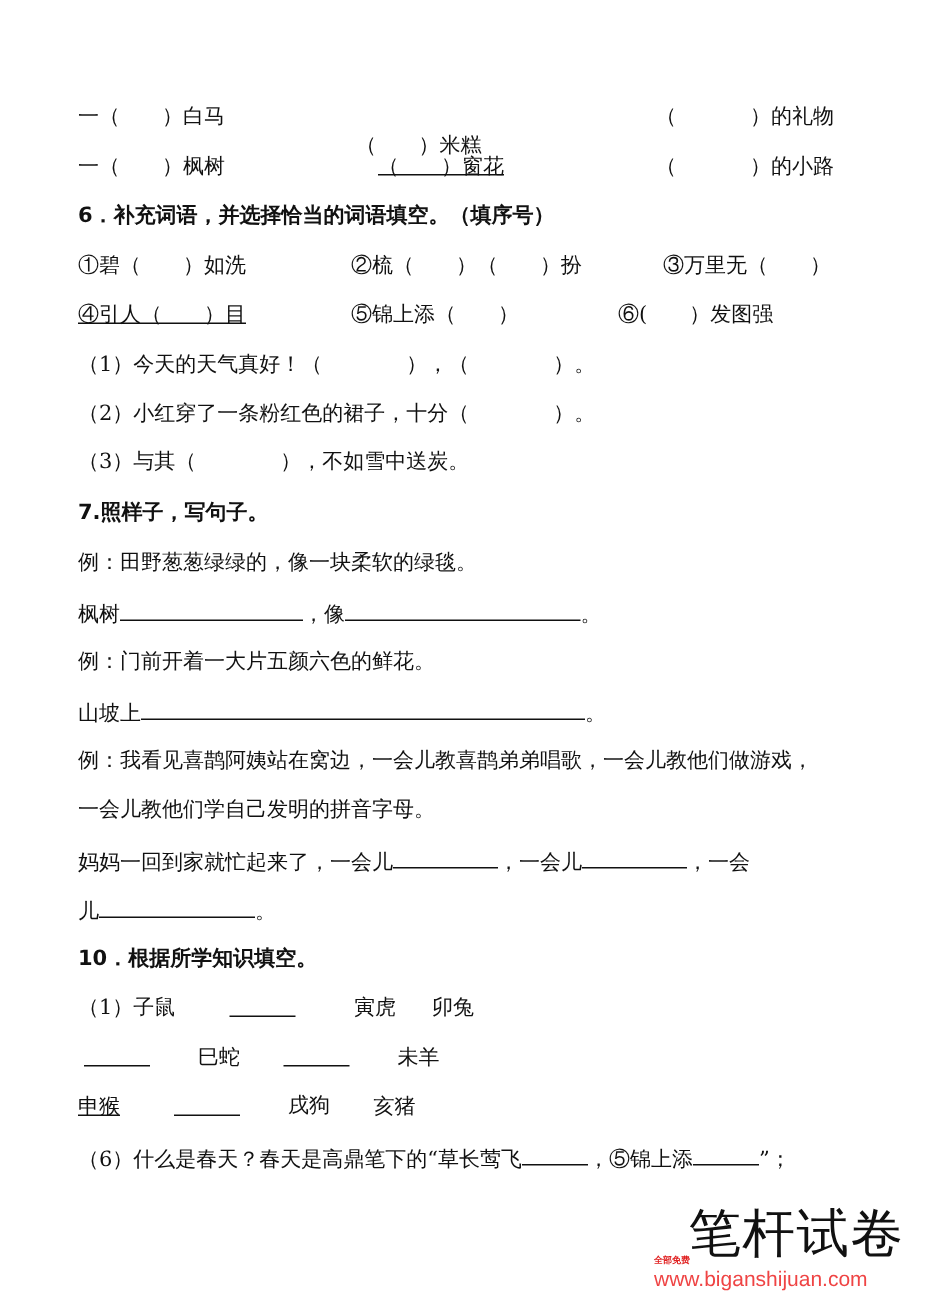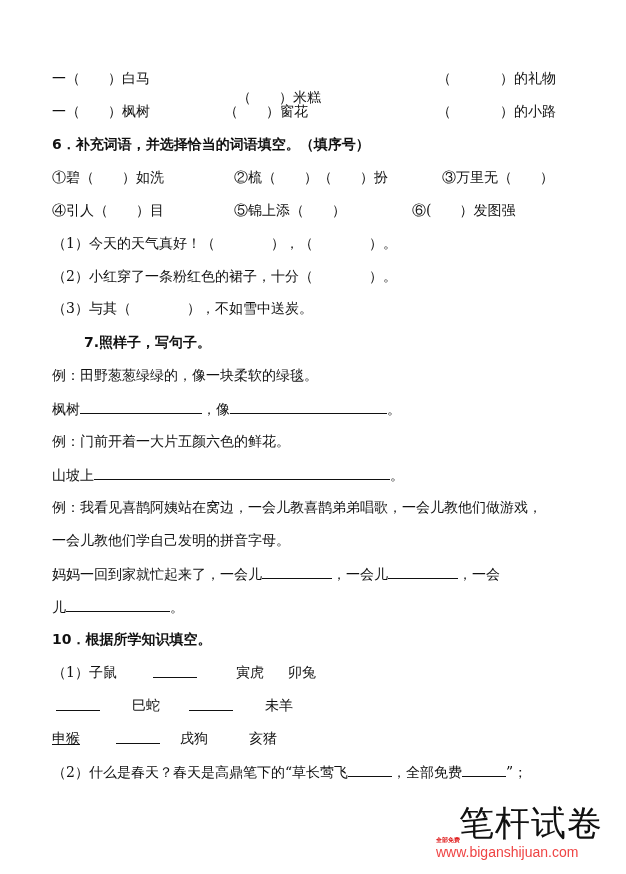--- a/index.html
+++ b/index.html
@@ -16,36 +16,36 @@
   </style>
 </head>
 <body>
 
 <div class="abs" style="left:52px; top:69px;">一（　　）白马</div>
 <div class="abs" style="left:237px; top:69px;margin-top:19px;">（　　）米糕</div>
 <div class="abs" style="left:437px; top:69px;">（</div>
 <div class="abs" style="left:500px; top:69px;">）的礼物</div>
 
 <div class="abs" style="left:52px; top:102px;">一（　　）枫树</div>
-<div class="abs" style="left:224px; top:102px;">（　　）窗花</div>
+<div class="abs" style="left:252px; top:102px;text-decoration:underline;">（　　）窗花</div>
 <div class="abs" style="left:437px; top:102px;">（</div>
 <div class="abs" style="left:500px; top:102px;">）的小路</div>
 
 <div class="abs bold" style="left:52px; top:135px;">6．补充词语，并选择恰当的词语填空。（填序号）</div>
 <div class="abs" style="left:52px; top:168px;">①碧（　　）如洗</div>
 <div class="abs" style="left:234px; top:168px;">②梳（　　）（　　）扮</div>
 <div class="abs" style="left:442px; top:168px;">③万里无（　　）</div>
-<div class="abs" style="left:52px; top:201px;">④引人（　　）目</div>
+<div class="abs" style="left:52px; top:201px;text-decoration:underline;">④引人（　　）目</div>
 <div class="abs" style="left:234px; top:201px;">⑤锦上添（　　）</div>
 <div class="abs" style="left:412px; top:201px;">⑥(　　）发图强</div>
 <div class="abs" style="left:52px; top:234px;">（1）今天的天气真好！（　　　　），（　　　　）。</div>
 <div class="abs" style="left:52px; top:267px;">（2）小红穿了一条粉红色的裙子，十分（　　　　）。</div>
 <div class="abs" style="left:52px; top:299px;">（3）与其（　　　　），不如雪中送炭。</div>
 
-<div class="abs bold" style="left:52px; top:333px;margin-left:32px;">7.照样子，写句子。</div>
+<div class="abs bold" style="left:52px; top:333px;">7.照样子，写句子。</div>
 <div class="abs" style="left:52px; top:366px;">例：田野葱葱绿绿的，像一块柔软的绿毯。</div>
 <div class="abs" style="left:52px; top:399px;">
   <span>枫树</span><span class="blank" style="width:122px"></span><span>，像</span><span class="blank" style="width:157px"></span><span>。</span>
 </div>
 <div class="abs" style="left:52px; top:432px;">例：门前开着一大片五颜六色的鲜花。</div>
 <div class="abs" style="left:52px; top:465px;">
   <span>山坡上</span><span class="blank" style="width:296px"></span><span>。</span>
 </div>
 <div class="abs" style="left:52px; top:498px;">例：我看见喜鹊阿姨站在窝边，一会儿教喜鹊弟弟唱歌，一会儿教他们做游戏，</div>
 <div class="abs" style="left:52px; top:531px;">一会儿教他们学自己发明的拼音字母。</div>
@@ -62,22 +62,22 @@
 <div class="abs" style="left:236px; top:663px;">寅虎</div>
 <div class="abs" style="left:288px; top:663px;">卯兔</div>
 
 <div class="abs" style="left:56px; top:696px;"><span class="blank" style="width:44px"></span></div>
 <div class="abs" style="left:132px; top:696px;">巳蛇</div>
 <div class="abs" style="left:189px; top:696px;"><span class="blank" style="width:44px"></span></div>
 <div class="abs" style="left:265px; top:696px;">未羊</div>
 
 <div class="abs" style="left:52px; top:729px;text-decoration:underline;">申猴</div>
 <div class="abs" style="left:116px; top:729px;"><span class="blank" style="width:44px"></span></div>
-<div class="abs" style="left:180px; top:729px;">戌狗</div>
+<div class="abs" style="left:192px; top:729px;font-family:Liberation Mono, monospace;">戌狗</div>
 <div class="abs" style="left:249px; top:729px;">亥猪</div>
 
 <div class="abs" style="left:52px; top:762px;">
-  <span>（2）什么是春天？春天是高鼎笔下的“草长莺飞</span><span class="blank" style="width:44px"></span><span>，全部免费</span><span class="blank" style="width:44px"></span><span>”；</span>
+  <span>（6）什么是春天？春天是高鼎笔下的“草长莺飞</span><span class="blank" style="width:44px"></span><span>，⑤锦上添</span><span class="blank" style="width:44px"></span><span>”；</span>
 </div>
 
 <div class="logo-cn">笔杆试卷</div>
 <div class="logo-free">全部免费</div>
 <div class="logo-url">www.biganshijuan.com</div>
 
 </body></html>

